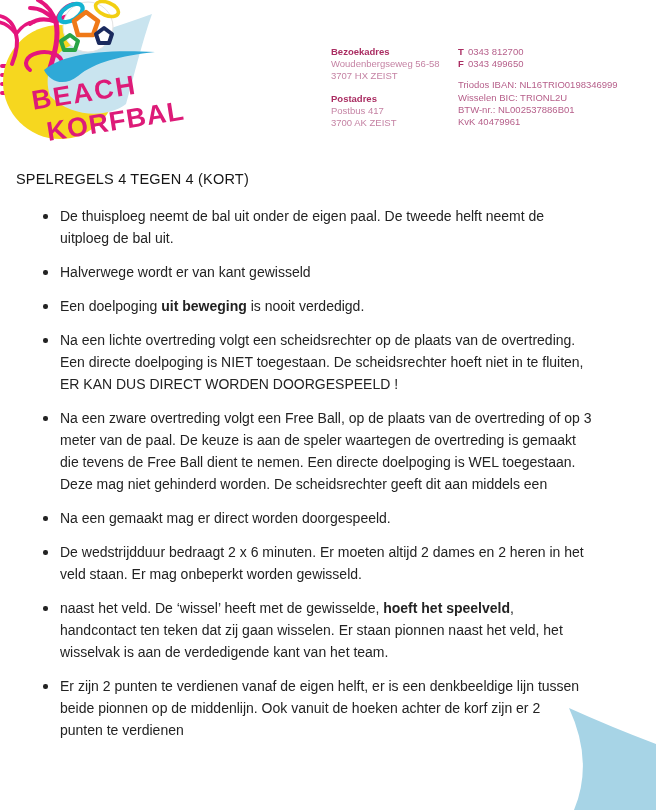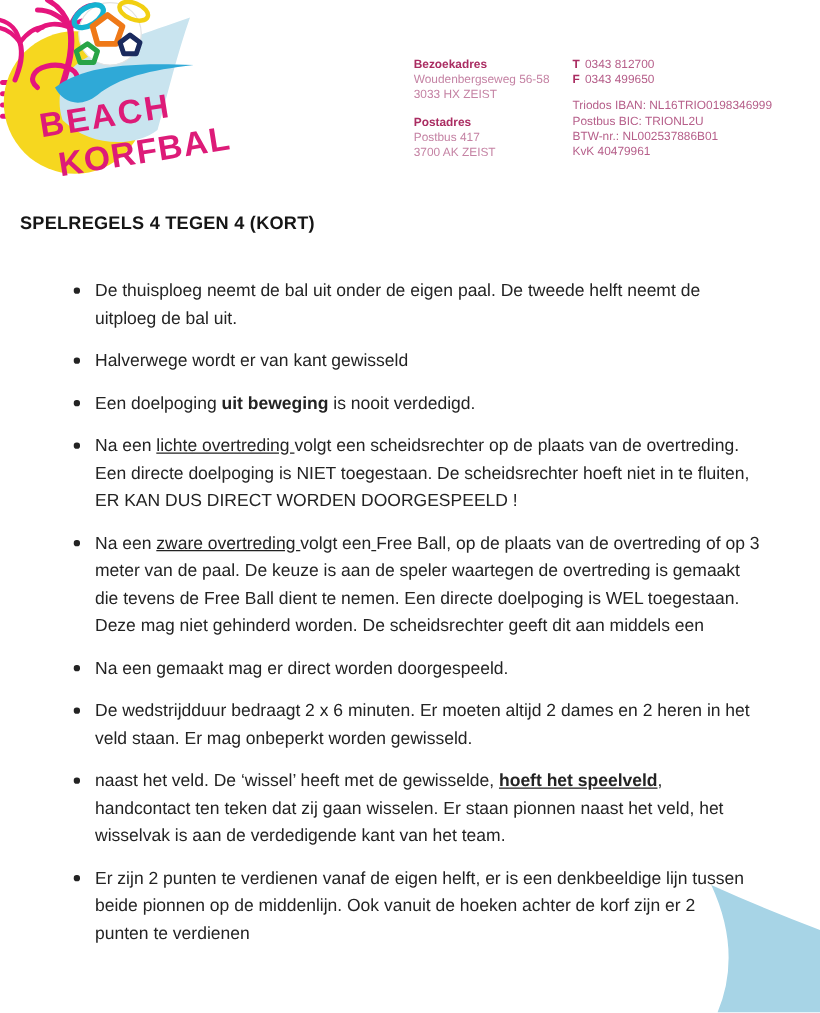--- a/index.html
+++ b/index.html
@@ -17,35 +17,35 @@
   .grp-title{font-weight:bold;color:#aa2d62;}
   .contact-right{
     position:absolute;left:458px;top:46px;
     font-size:9.5px;line-height:12.2px;color:#b65f8a;
   }
   .phone-row .prefix{font-weight:bold;color:#aa2d62;display:inline-block;width:10px;}
   .bank{margin-top:9px;}
   
   .doc-title{
     position:absolute;left:16px;top:171px;
-    font-size:14.5px;font-weight:bold;color:#161616;letter-spacing:.2px;
+    font-size:14.5px;font-weight:normal;color:#161616;letter-spacing:.2px;
   }
   #rules{
-    position:absolute;left:0;top:205px;margin:16px;
+    position:absolute;left:0;top:205px;margin:0;
     padding:0 0 0 60px;list-style:none;
     color:#232323;font-size:14px;
   }
   #rules li{position:relative;margin-bottom:12px;}
   #rules li::before{
     content:"";position:absolute;left:-17px;top:9px;
     width:4.5px;height:4.5px;border-radius:50%;background:#232323;
   }
   .line{line-height:22px;white-space:nowrap;}
   .b{font-weight:bold;}
-  .u{text-decoration:underline;text-align:right;}
+  .u{text-align:right;}
   
   .logo-svg{position:absolute;left:0;top:0;}
   .corner-svg{position:absolute;right:0;bottom:0;}
 </style>
 </head>
 <body>
 
 <svg class="logo-svg" width="200" height="158" viewBox="0 0 200 158">
 
   <g fill="#e5157d">
@@ -88,40 +88,40 @@
     <text x="34" y="101" font-size="27" letter-spacing="2">BEACH</text>
     <text x="44" y="134" font-size="27" letter-spacing="1">KORFBAL</text>
   </g>
 </svg>
 
 <div class="contact-left">
   <div class="grp">
     <div class="grp-title">Bezoekadres</div>
     <div id="visit-lines">
         <div>Woudenbergseweg 56-58</div>
-        <div>3033 HX ZEIST</div>
+        <div>3707 HX ZEIST</div>
       </div>
   </div>
   <div class="grp">
     <div class="grp-title">Postadres</div>
     <div id="post-lines">
         <div>Postbus 417</div>
         <div>3700 AK ZEIST</div>
       </div>
   </div>
 </div>
 
 <div class="contact-right">
   <div id="phone-rows">
       <div class="phone-row"><span class="prefix">T</span><span>0343 812700</span></div>
       <div class="phone-row"><span class="prefix">F</span><span>0343 499650</span></div>
     </div>
   <div class="bank" id="bank-lines">
       <div>Triodos IBAN: NL16TRIO0198346999</div>
-      <div>Postbus BIC: TRIONL2U</div>
+      <div>Wisselen BIC: TRIONL2U</div>
       <div>BTW-nr.: NL002537886B01</div>
       <div>KvK 40479961</div>
     </div>
 </div>
 
 <div class="doc-title">SPELREGELS 4 TEGEN 4 (KORT)</div>
 
 <ul id="rules">
     <li>
       <div class="line"><span>De thuisploeg neemt de bal uit onder de eigen paal. De tweede helft neemt de</span></div>

